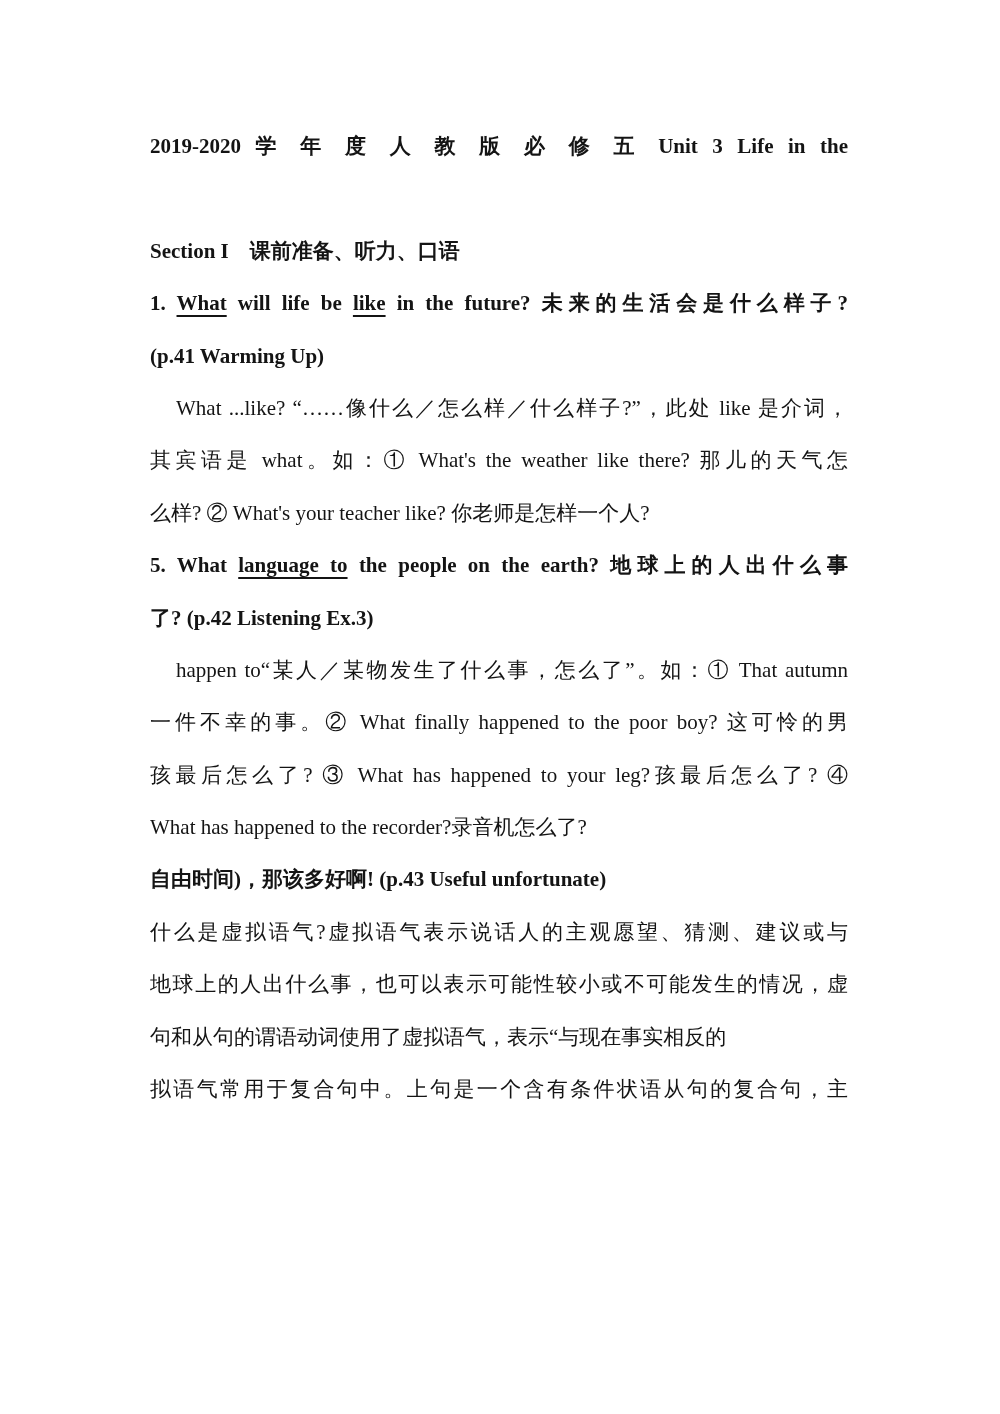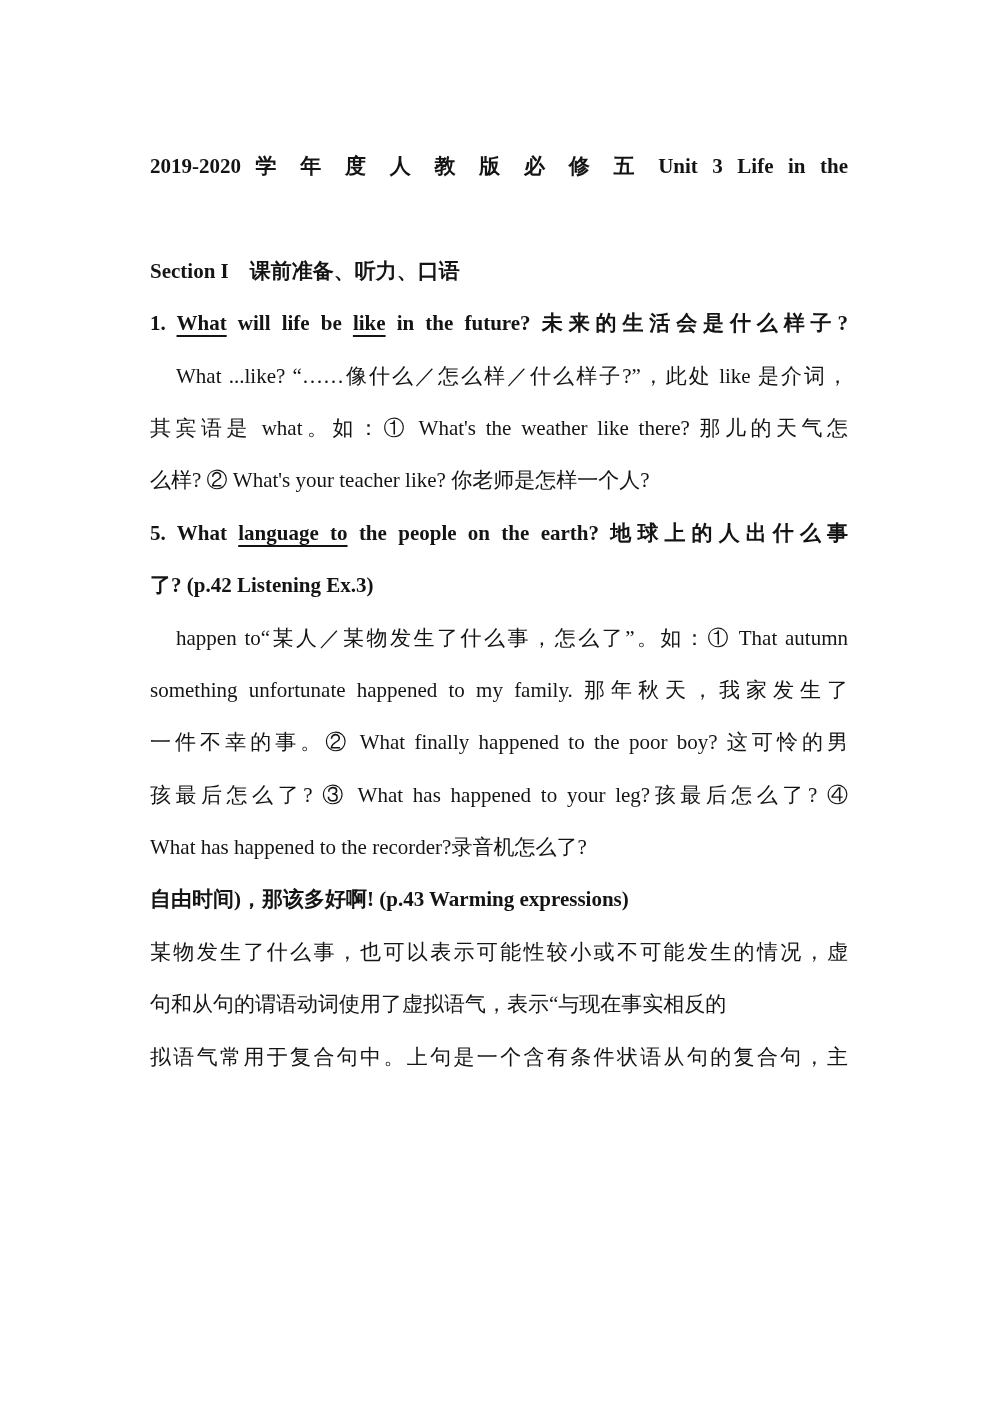--- a/index.html
+++ b/index.html
@@ -7,21 +7,21 @@
     width: 1000px;
     height: 1414px;
     background: #ffffff;
     position: relative;
     font-family: "Liberation Serif", "DejaVu Serif", serif;
     color: #141414;
   }
   .content {
     position: absolute;
     left: 150px;
-    top: 140px;
+    top: 120px;
     width: 698px;
   }
   .line {
     font-size: 21px;
     line-height: 52.4px;
     height: 52.4px;
     text-align: justify;
     text-justify: inter-character;
   }
   .j {
@@ -42,33 +42,34 @@
 
 <div class="content">
 
   <div class="line j b"><span>2019-2020 学 年 度 人 教 版 必 修 五 Unit 3 Life in the</span></div>
 
   <div class="line blank"></div>
 
   <div class="line b"><span>Section I　课前准备、听力、口语</span></div>
 
   <div class="line j b"><span>1. </span><span class="u">What</span><span> will life be </span><span class="u">like</span><span> in the future? 未来的生活会是什么样子?</span></div>
+  <div class="line b"><span>(p.41 Warming Up)</span></div>
 
   <div class="line j ind"><span>What ...like? “……像什么／怎么样／什么样子?”，此处 like 是介词，</span></div>
   <div class="line j"><span>其宾语是 what。如：① What's the weather like there? 那儿的天气怎</span></div>
   <div class="line"><span>么样? ② What's your teacher like? 你老师是怎样一个人?</span></div>
 
   <div class="line j b"><span>5. What </span><span class="u">language to</span><span> the people on the earth? 地球上的人出什么事</span></div>
   <div class="line b"><span>了? (p.42 Listening Ex.3)</span></div>
 
   <div class="line j ind"><span>happen to“某人／某物发生了什么事，怎么了”。如：① That autumn</span></div>
-  <div class="line j"><span>something unfortunate happened to my family. 那年秋天，我家发生了</span></div>
   <div class="line j"><span>一件不幸的事。② What finally happened to the poor boy? 这可怜的男</span></div>
   <div class="line j"><span>孩最后怎么了? ③ What has happened to your leg?孩最后怎么了? ④</span></div>
   <div class="line"><span>What has happened to the recorder?录音机怎么了?</span></div>
 
-  <div class="line b"><span>自由时间)，那该多好啊! (p.43 Warming expressions)</span></div>
+  <div class="line b"><span>自由时间)，那该多好啊! (p.43 Useful unfortunate)</span></div>
 
-  <div class="line j"><span>某物发生了什么事，也可以表示可能性较小或不可能发生的情况，虚</span></div>
+  <div class="line j"><span>什么是虚拟语气?虚拟语气表示说话人的主观愿望、猜测、建议或与</span></div>
+  <div class="line j"><span>地球上的人出什么事，也可以表示可能性较小或不可能发生的情况，虚</span></div>
   <div class="line"><span>句和从句的谓语动词使用了虚拟语气，表示“与现在事实相反的</span></div>
   <div class="line j"><span>拟语气常用于复合句中。上句是一个含有条件状语从句的复合句，主</span></div>
 
 </div>
 
 </body></html>

